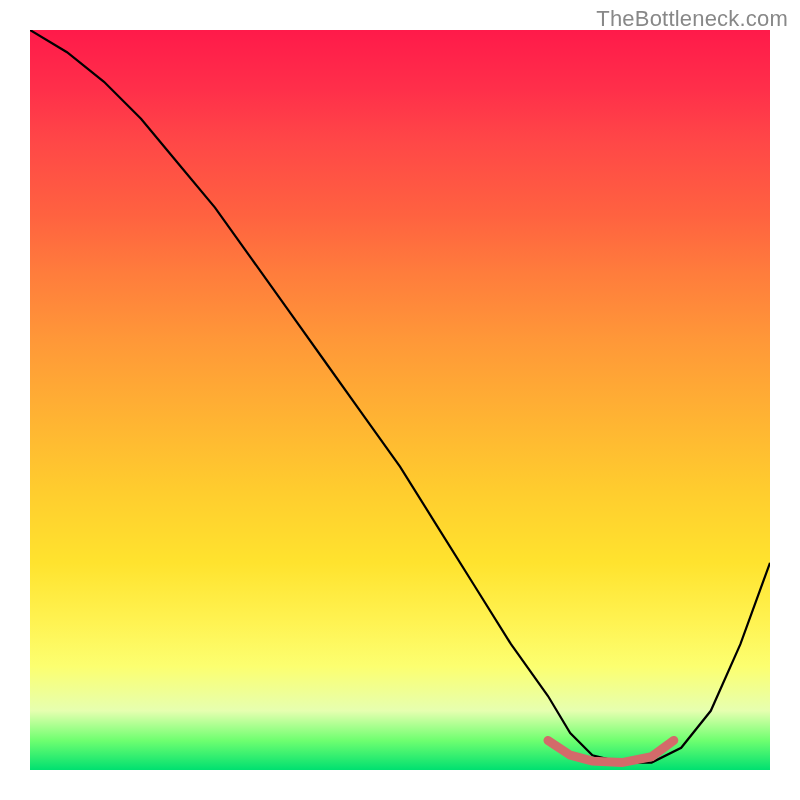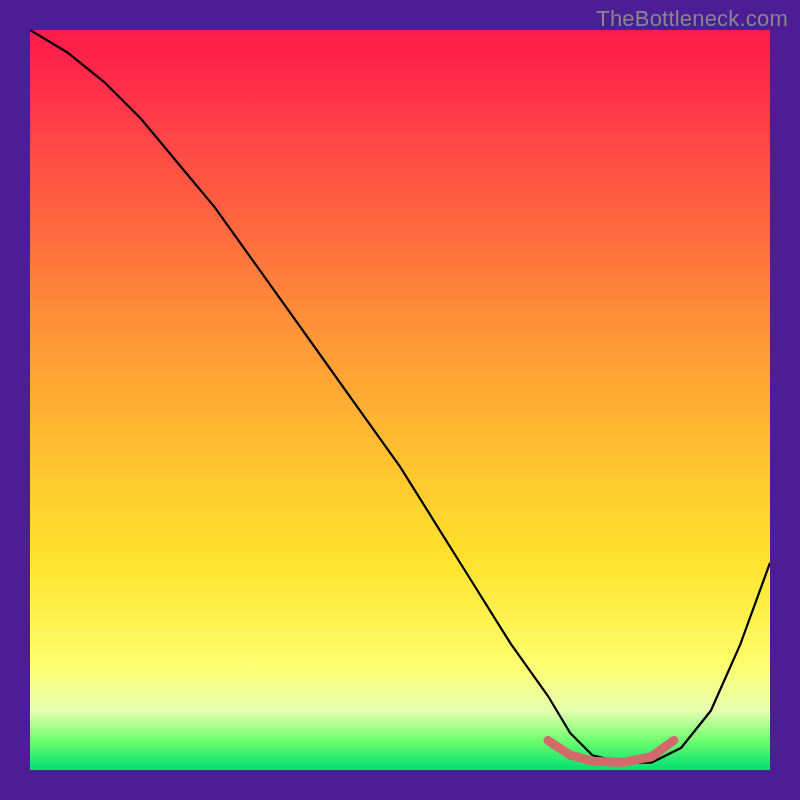--- a/index.html
+++ b/index.html
@@ -1,16 +1,16 @@
 <!DOCTYPE html>
 <html><head>
 <meta charset="utf-8">
 <style>
   html,body{margin:0;padding:0;width:800px;height:800px;background:#000;overflow:hidden;font-family:Arial,Helvetica,sans-serif}
-  .outer{position:relative;width:800px;height:800px;background:#4c1d95}
+  .outer{position:relative;width:800px;height:800px;background:#ffffff}
   .plot{position:absolute;left:30px;top:30px;width:740px;height:740px;overflow:hidden}
   .gradient{position:absolute;inset:0;
     background:linear-gradient(to bottom,
       #ff1a4a 0%,
       #ff2f4a 8%,
       #ff4747 15%,
       #ff6240 25%,
       #ff7d3c 33%,
       #ff9838 42%,
       #ffb233 52%,

